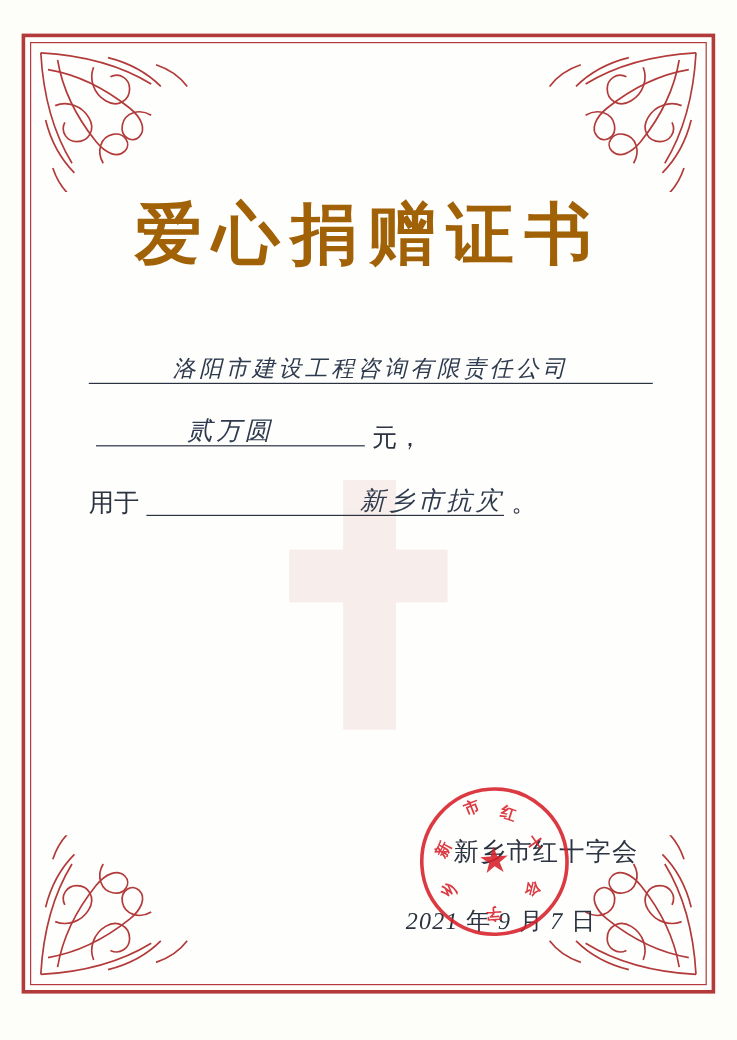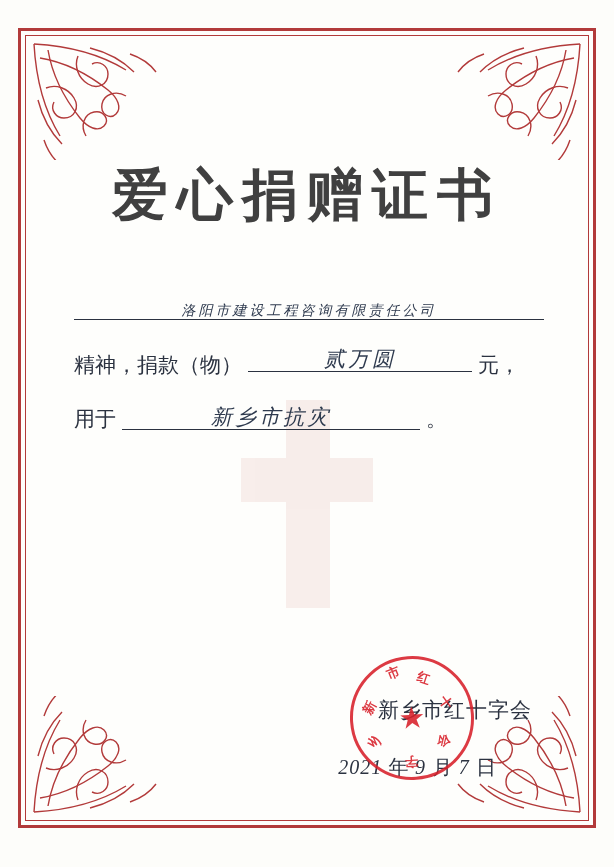--- a/index.html
+++ b/index.html
@@ -89,21 +89,21 @@
   .title {
     position: absolute;
     left: 0;
     right: 0;
     top: 130px;
     text-align: center;
     font-family: Liberation Serif, serif;
     font-size: 56px;
     font-weight: bold;
     letter-spacing: 9px;
-    color: #404040;
+    color: #a16207;
     white-space: nowrap;
   }
 
   
   .body-text {
     position: absolute;
     left: 56px;
     right: 52px;
     top: 262px;
     font-family: "DejaVu Sans", sans-serif;
@@ -135,32 +135,33 @@
   .blank {
     border-bottom: 1.5px solid #2b3240;
     display: inline-block;
     text-align: center;
     line-height: 1.05;
     padding-bottom: 1px;
   }
 
   .org-line {
     width: 100%;
-    font-size: 14px;
+    font-size: 19px;
   }
 
   .blank-amount {
     width: 224px;
     font-size: 21px;
     margin: 4px 6px;
   }
   .blank-purpose {
     width: 298px;
     font-size: 21px;
     margin: 0 6px;
+    text-align: right;
   }
 
   .seg { white-space: nowrap; }
 
   
   .sign-org {
     position: absolute;
     right: 64px;
     top: 668px;
     font-family: "DejaVu Sans", sans-serif;
@@ -300,21 +301,20 @@
     <div class="title">爱心捐赠证书</div>
 
     <div class="body-text">
 
       <div class="row">
         <span class="blank org-line hand">洛阳市建设工程咨询有限责任公司</span>
       </div>
 
 
       <div class="row">
-        <span class="seg">精神，捐款（物）</span>
         <span class="blank blank-amount hand">贰万圆</span>
         <span class="seg">元，</span>
       </div>
 
       <div class="row">
         <span class="seg">用于</span>
         <span class="blank blank-purpose hand">新乡市抗灾</span>
         <span class="seg">。</span>
       </div>
 

